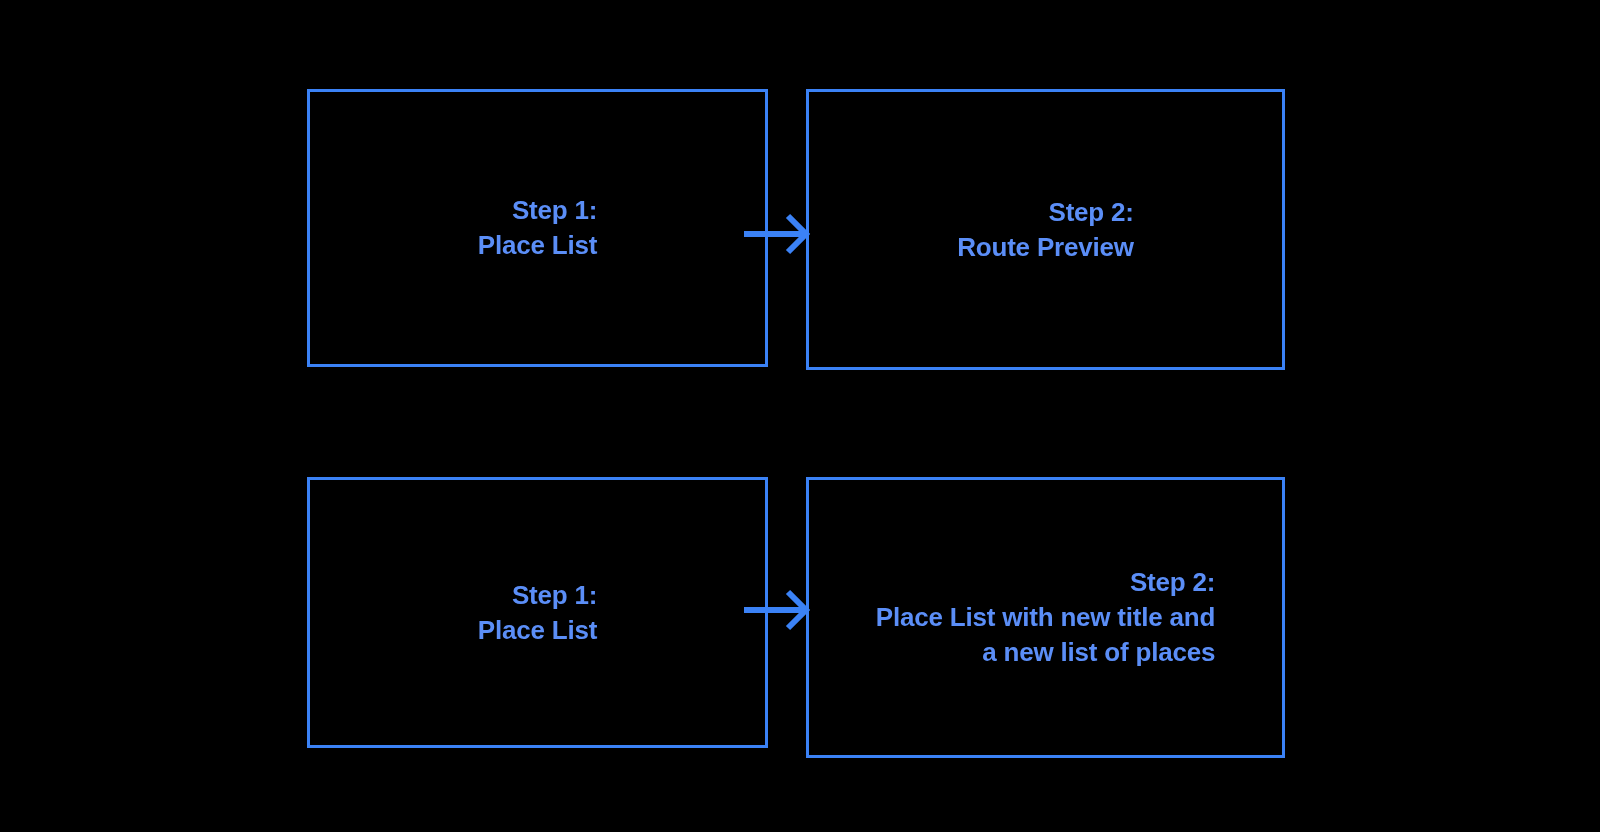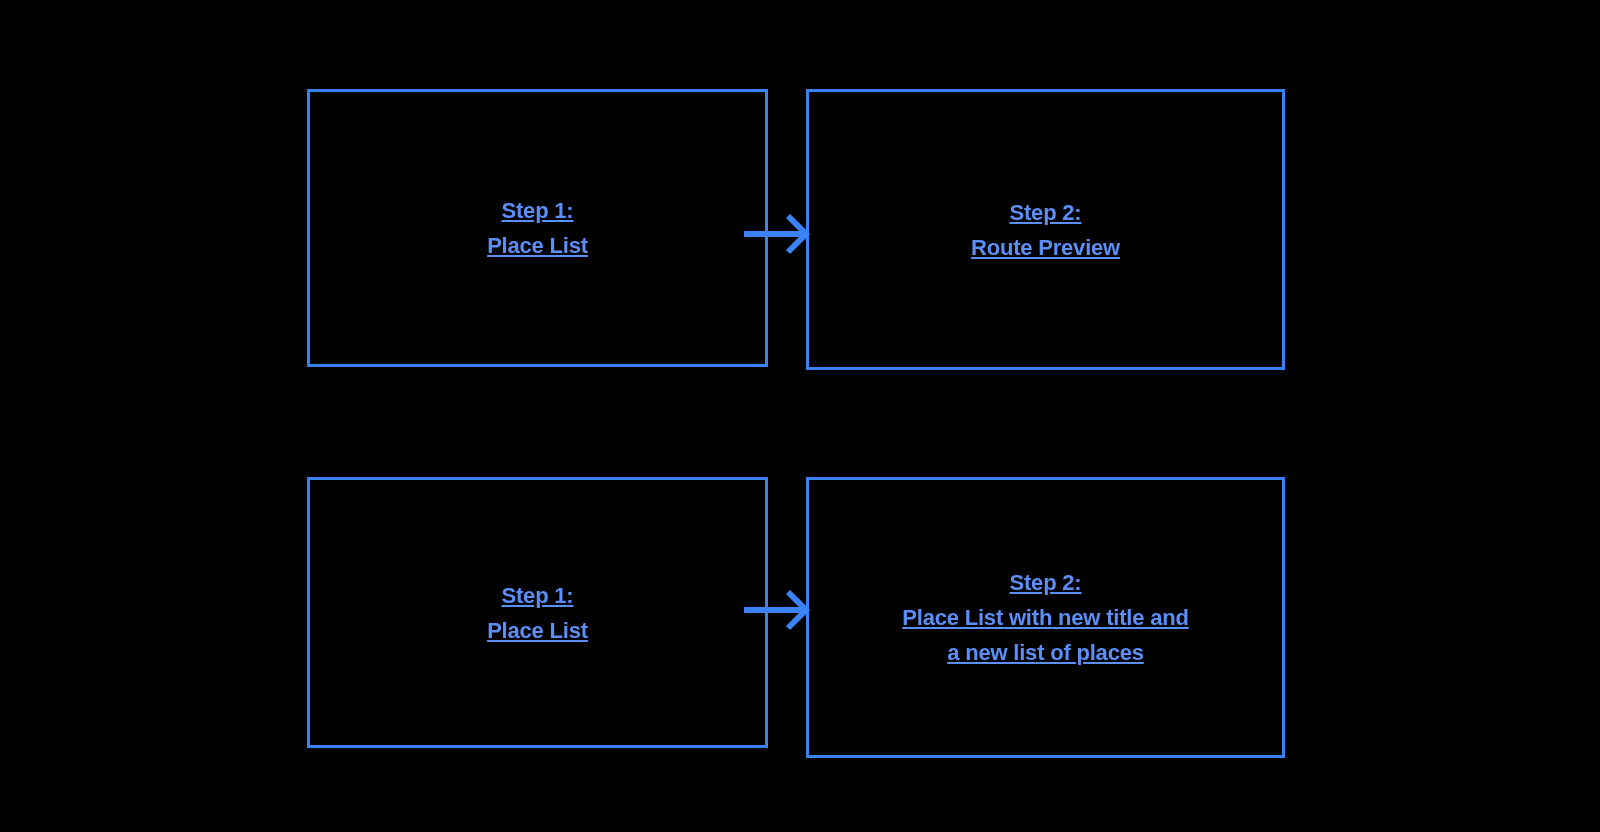--- a/index.html
+++ b/index.html
@@ -26,27 +26,26 @@
     border: 3px solid #3b82f6;
     background: transparent;
     display: flex;
     align-items: center;
     justify-content: center;
   }
   .box-label {
     color: #5b8ef7;
     font-family: "Liberation Sans", sans-serif;
     font-weight: bold;
-    font-size: 22px;
+    font-size: 26px;
     line-height: 35px;
-    text-align: center;
+    text-align: right;
     white-space: pre-line;
     letter-spacing: -0.2px;
     padding: 0 10px;
-    text-decoration: underline;
   }
   .connector {
     position: absolute;
     overflow: visible;
   }
   .connector svg {
     display: block;
     overflow: visible;
   }
   

